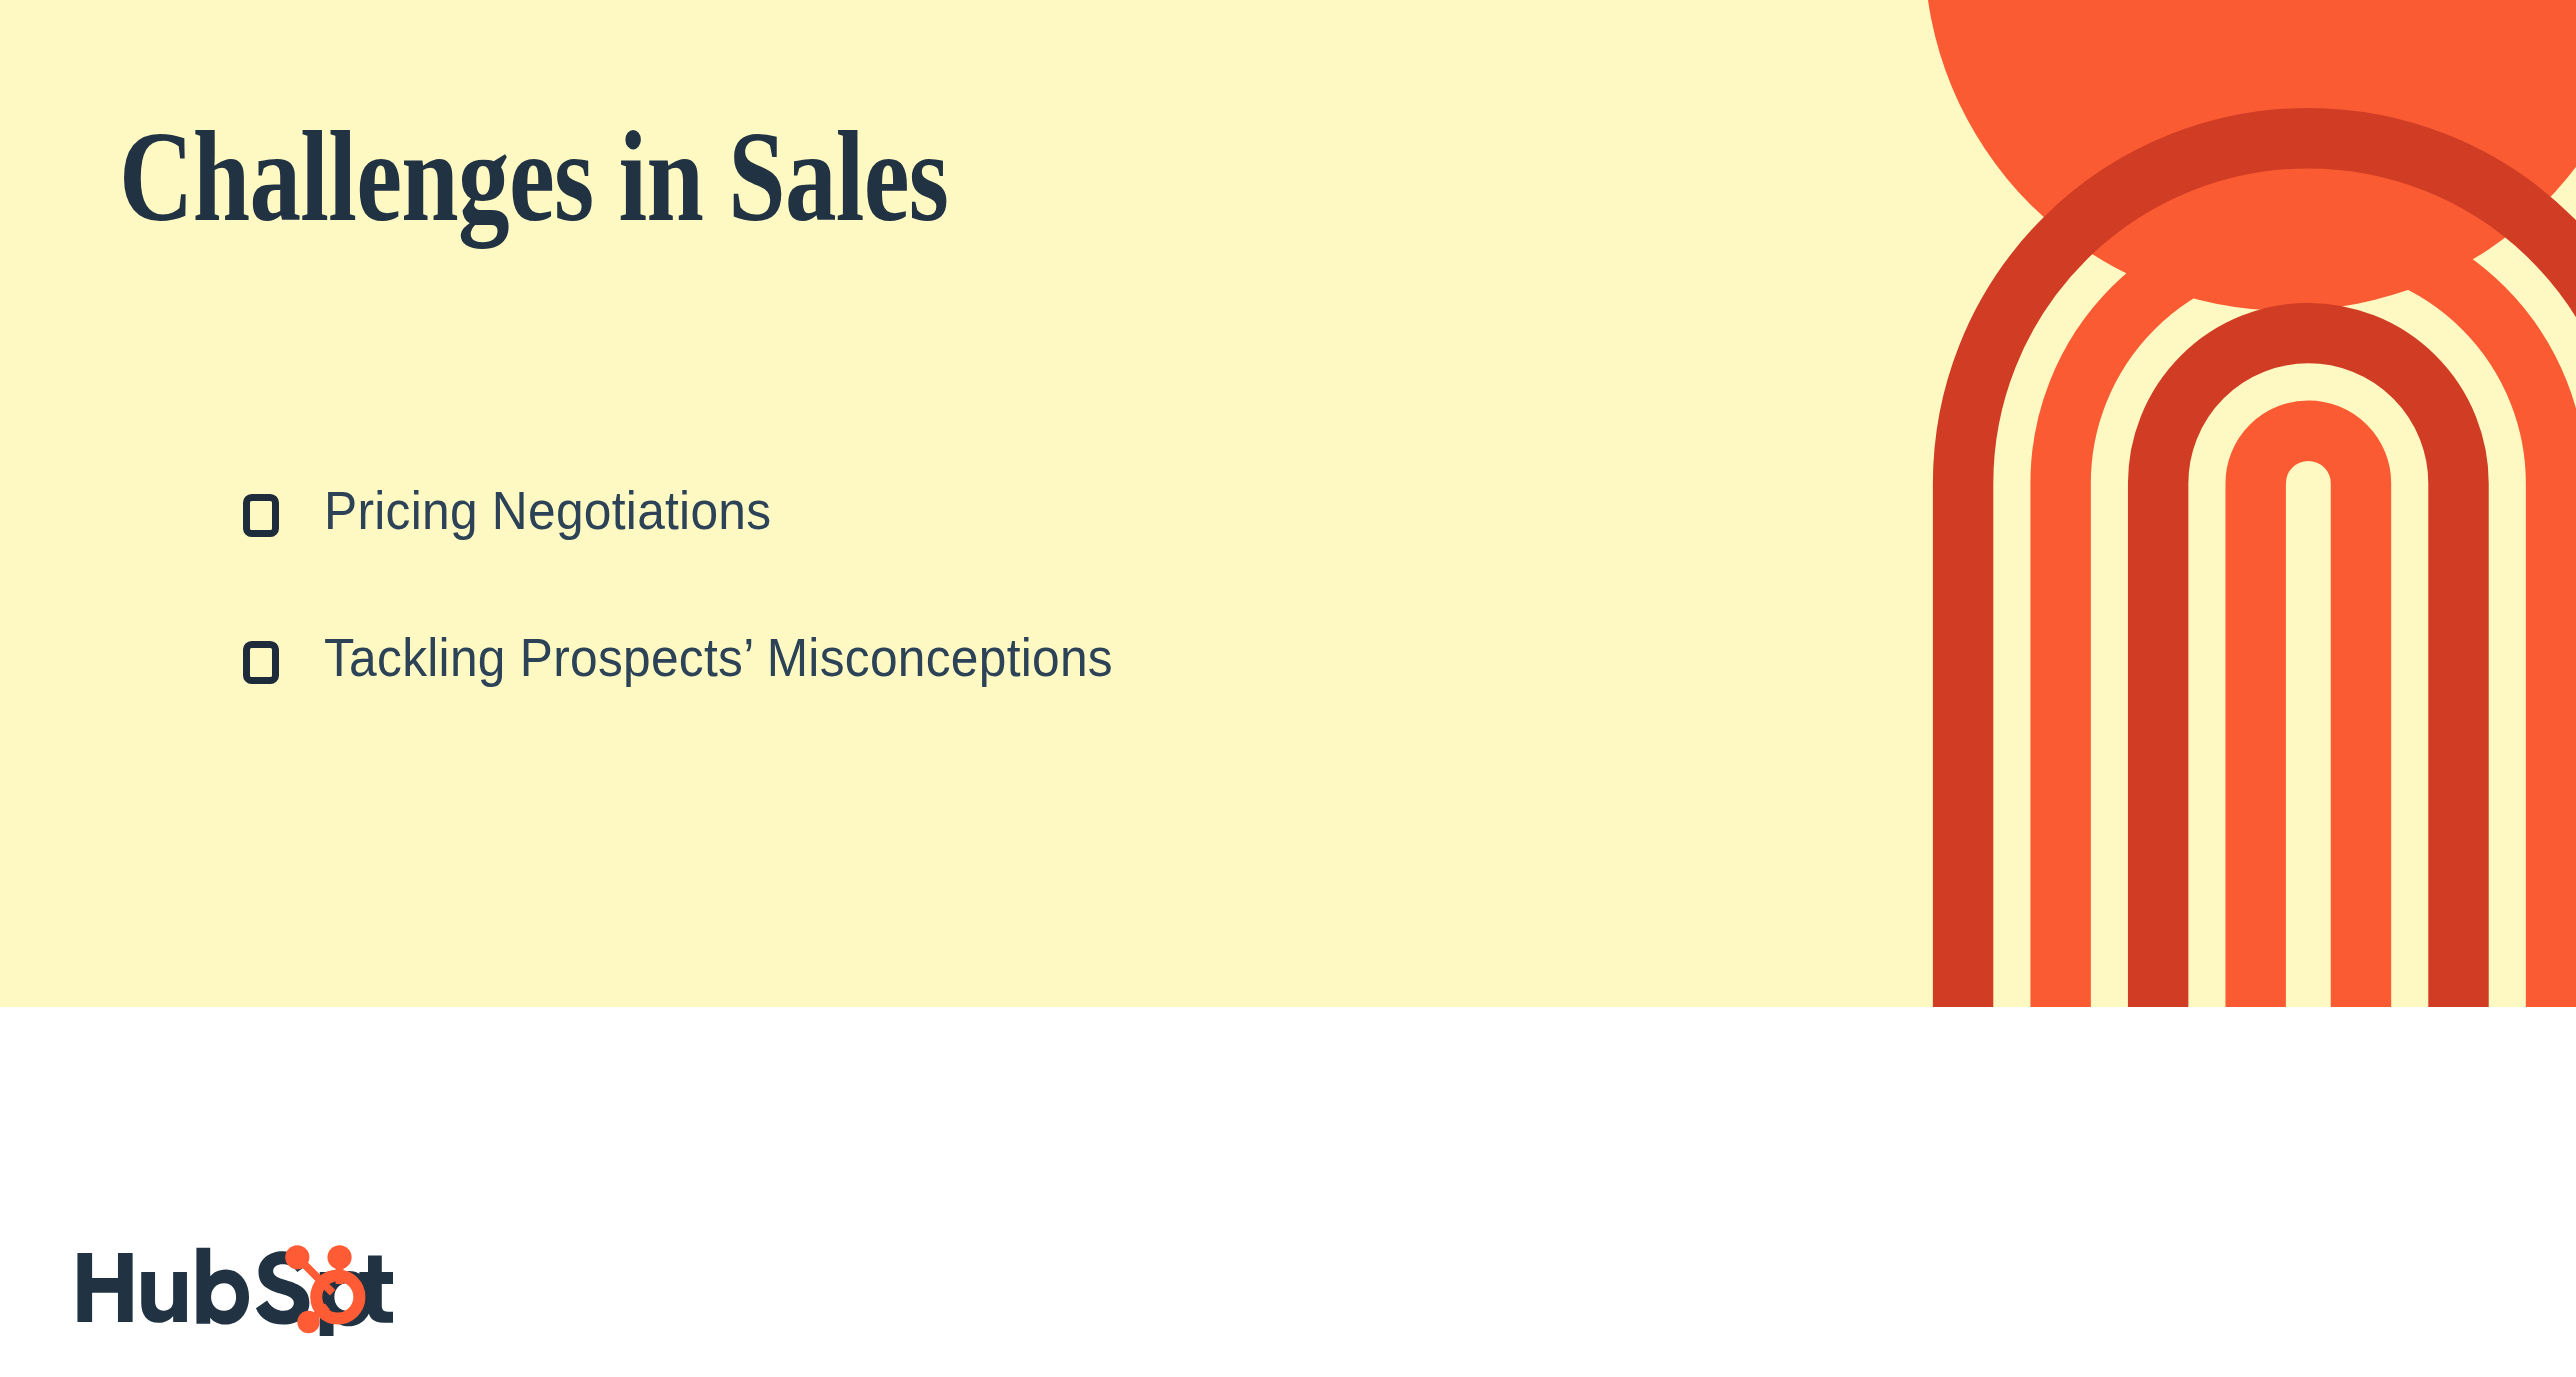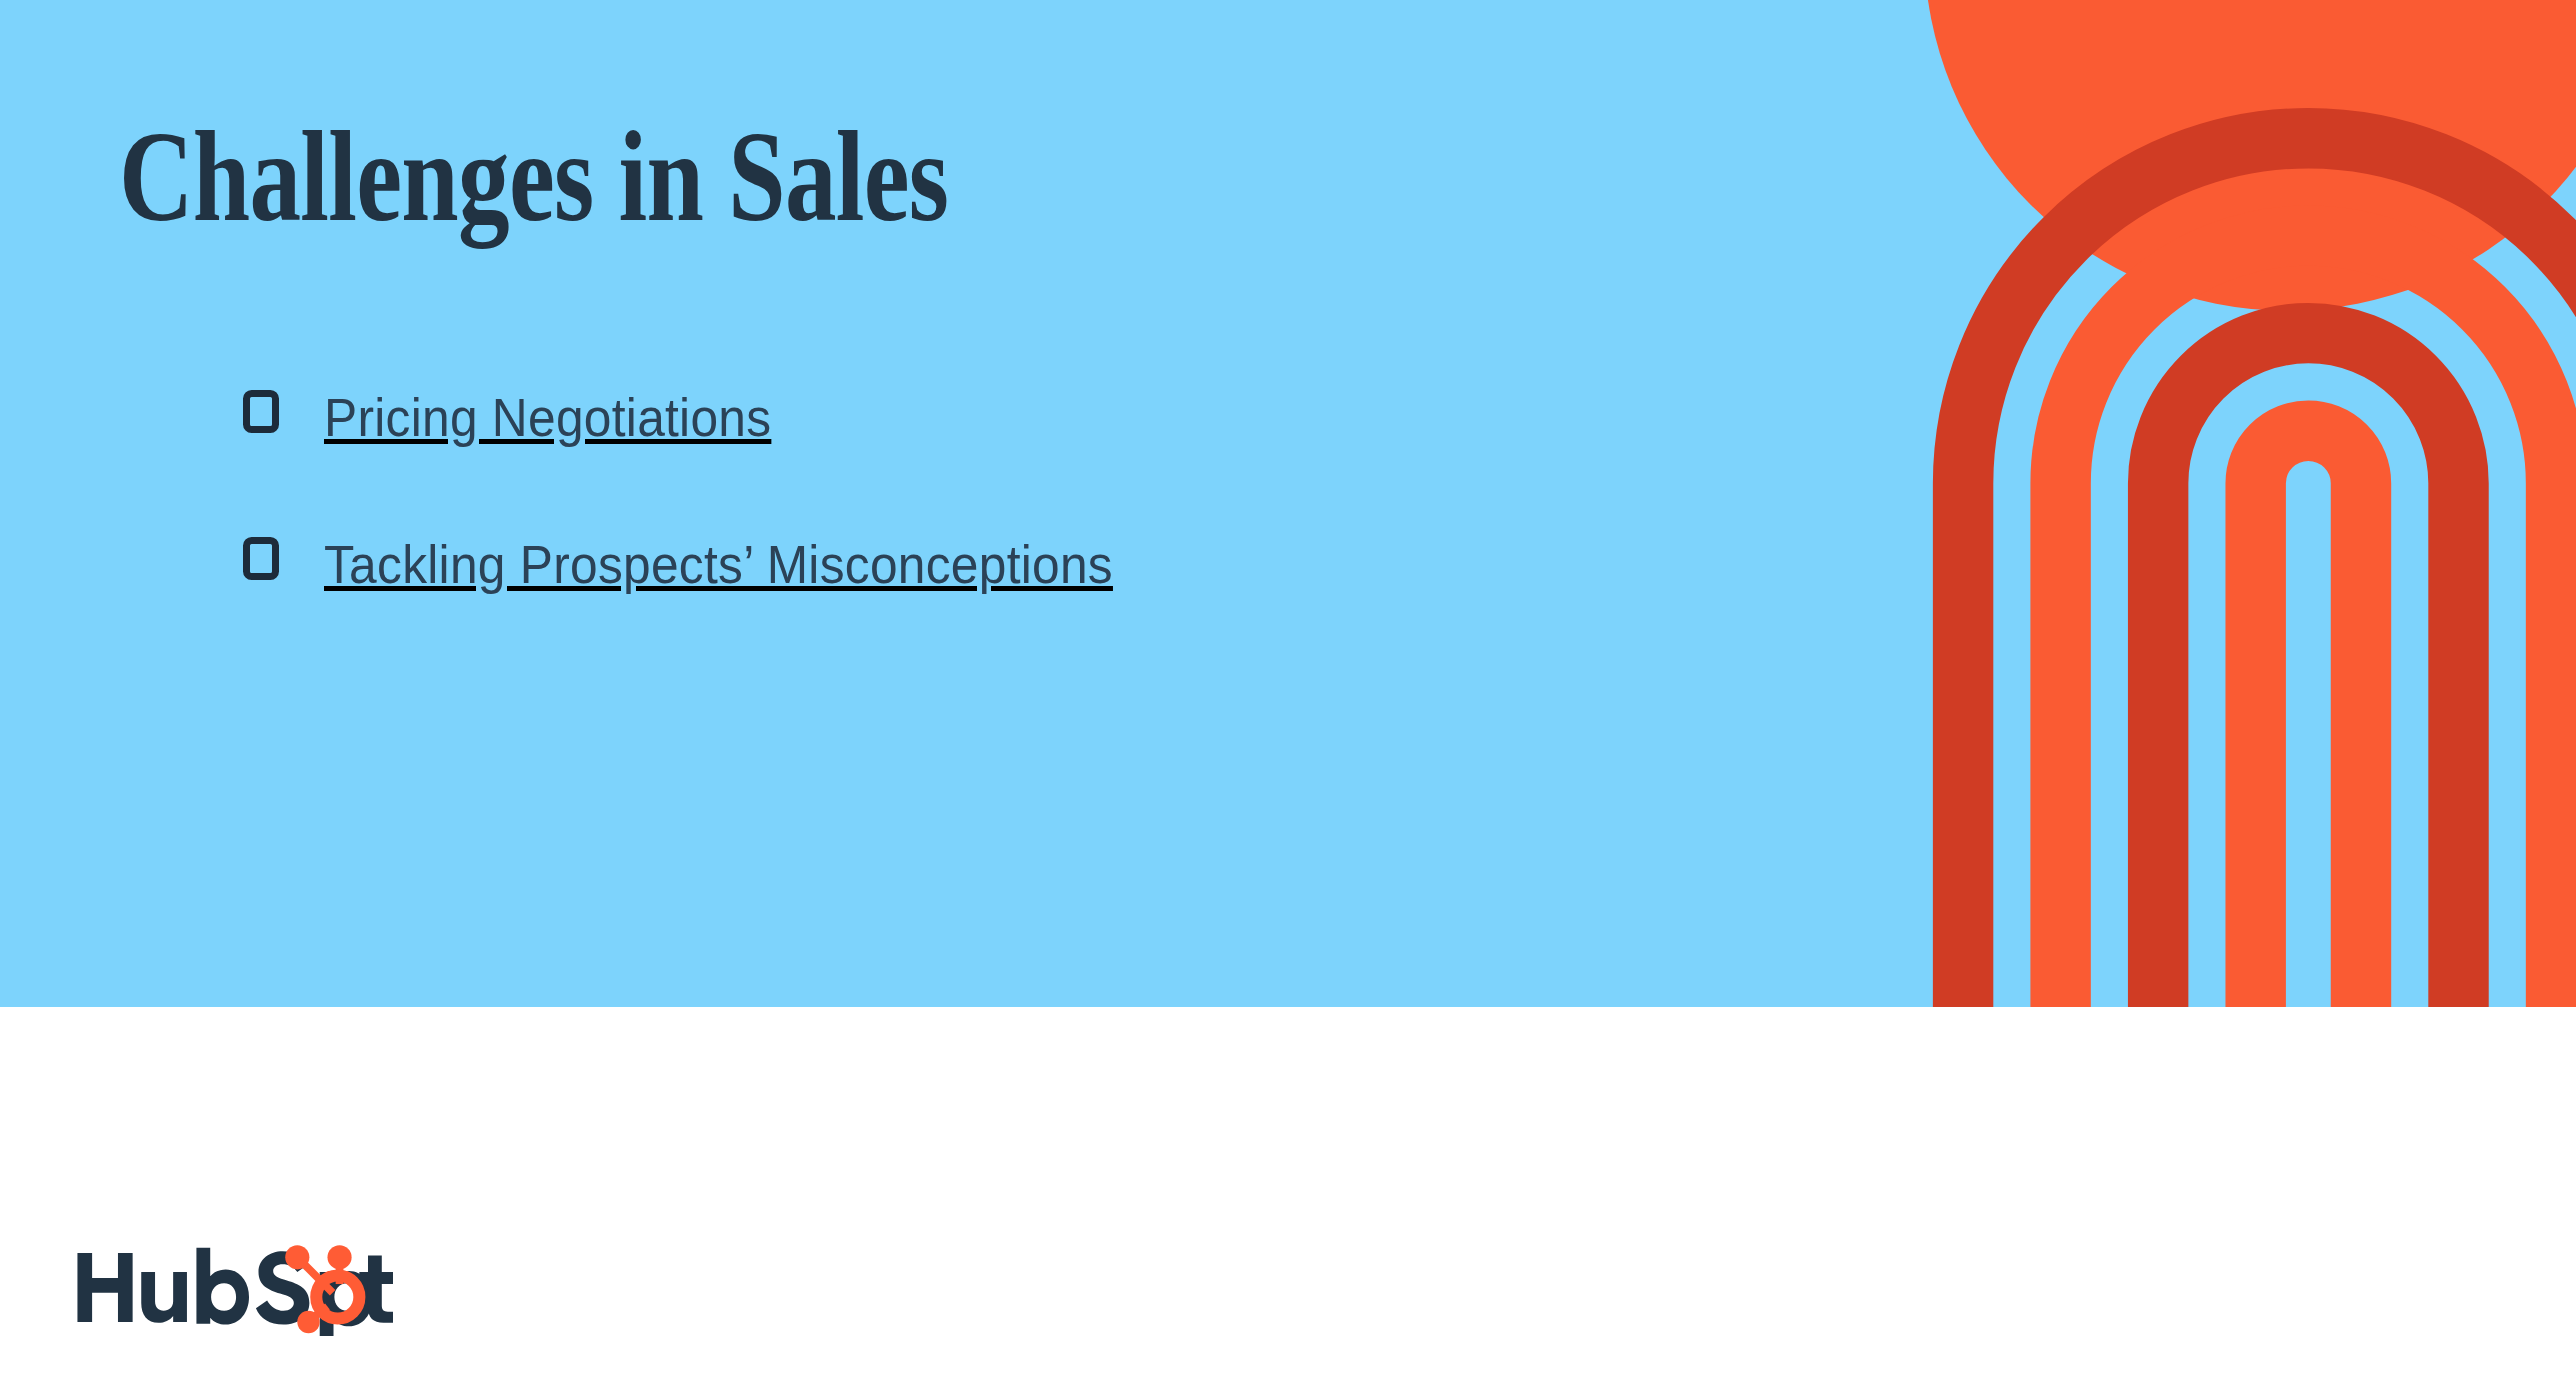--- a/index.html
+++ b/index.html
@@ -20,21 +20,21 @@
     background: #ffffff;
   }
 
   
   .canvas {
     position: absolute;
     left: 0;
     top: 0;
     width: 2576px;
     height: 1007px;
-    background: #7dd3fc;
+    background: #fef9c3;
     overflow: hidden;
   }
 
   
   .deco {
     position: absolute;
     right: 0;
     top: 0;
     width: 777px;
     height: 1198px;
@@ -65,23 +65,22 @@
   
   .list {
     position: absolute;
     left: 243px;
     top: 390px;
     display: flex;
     flex-direction: column;
   }
   .list-item {
     display: flex;
-    align-items: flex-start;
+    align-items: flex-end;
     height: 147px;
-    text-decoration: underline;
   }
   .bullet {
     flex: 0 0 auto;
     width: 22.4px;
     height: 29px;
     border: 7.8px solid #1D2B3A;
     border-radius: 8.6px;
     box-sizing: content-box;
   }
   .item-label {

